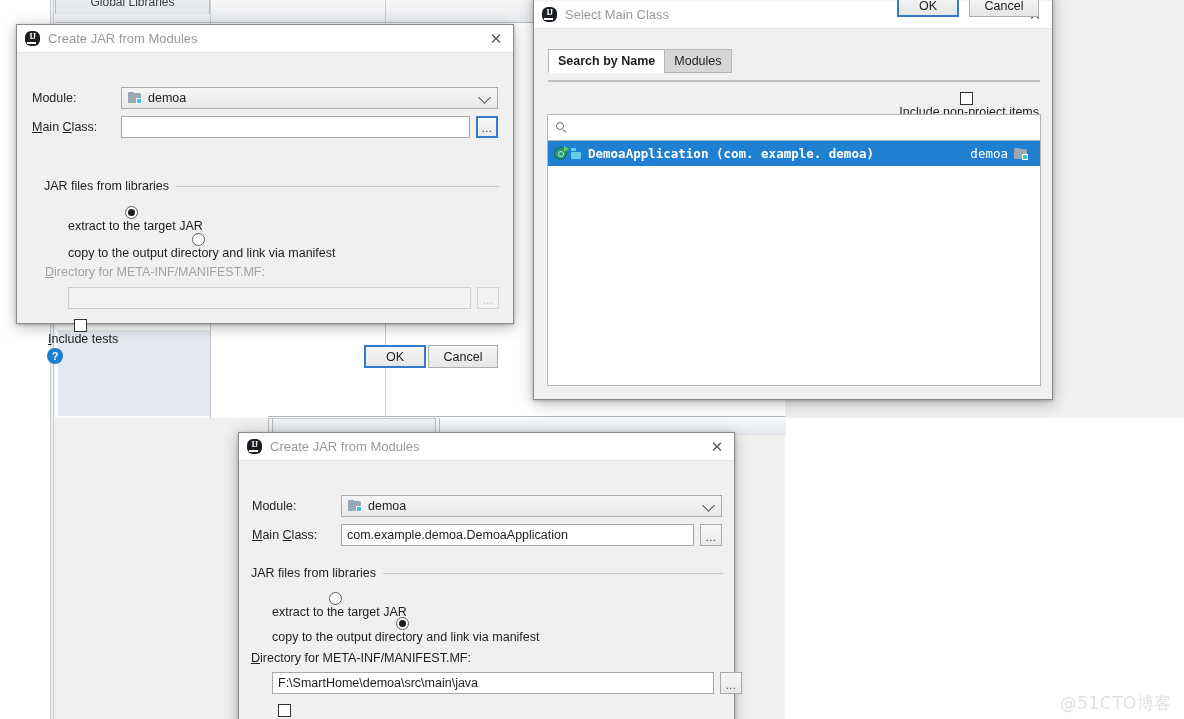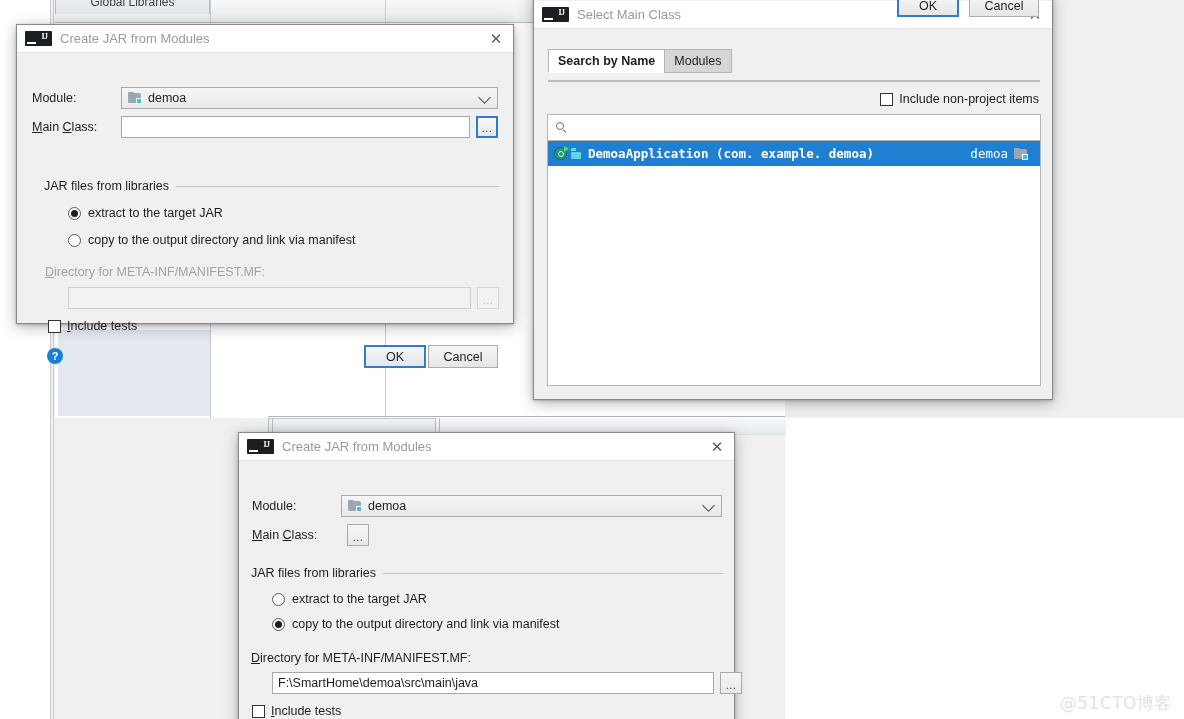--- a/index.html
+++ b/index.html
@@ -107,25 +107,25 @@
     border-bottom: 1px solid #e6e6e6;
     display: flex;
     align-items: center;
     padding: 0 0 0 8px;
     box-sizing: border-box;
     position: relative;
   }
   .ij-icon {
     width: 15px; height: 15px;
     background: #1b1f23;
-    border-radius: 1px;
+    border-radius: 6px;
     position: relative;
     flex: 0 0 auto;
     margin-right: 8px;
-    display: flex; align-items: center; justify-content: center; padding-left: 12px;
+    display: flex; align-items: center; justify-content: center;
   }
   .ij-icon span {
     color: #ffffff;
     font-family: "Liberation Serif", serif;
     font-size: 8px;
     font-weight: bold;
     letter-spacing: -0.5px;
     line-height: 1;
     position: relative;
     top: -2px;
@@ -269,20 +269,21 @@
     background: #c6c6c6;
     margin-left: 7px;
   }
 
   .radio-row, .check-row {
     display: flex;
     align-items: center;
     font-size: 12.5px;
     color: #1d1d1d;
     white-space: nowrap;
+    flex-direction: column;
   }
   .radio {
     width: 13px; height: 13px;
     border-radius: 50%;
     border: 1px solid #5a5a5a;
     background: #ffffff;
     box-sizing: border-box;
     margin-right: 7px;
     position: relative;
     flex: 0 0 auto;
@@ -660,20 +661,21 @@
             <span class="f1"></span>
             <span class="sq"></span>
         </span>
         <span>demoa</span>
         <span class="chev"></span>
       </div>
     </div>
 
     <div class="form-row" style="position:absolute;left:13px;top:63px;width:470px;">
       <span class="field-label" style="width:89px;"><u>M</u>ain <u>C</u>lass:</span>
+      <div class="textfield" style="flex:1 1 auto;">com.example.demoa.DemoaApplication</div>
       <div class="ellipsis-btn" style="margin-left:6px;">...</div>
     </div>
 
     <div class="group-title" style="position:absolute;left:12px;top:105px;width:472px;">
       <span>JAR files from libraries</span>
       <span class="rule"></span>
     </div>
 
     <div class="radio-row" style="position:absolute;left:33px;top:131px;">
       <span class="radio"></span>

